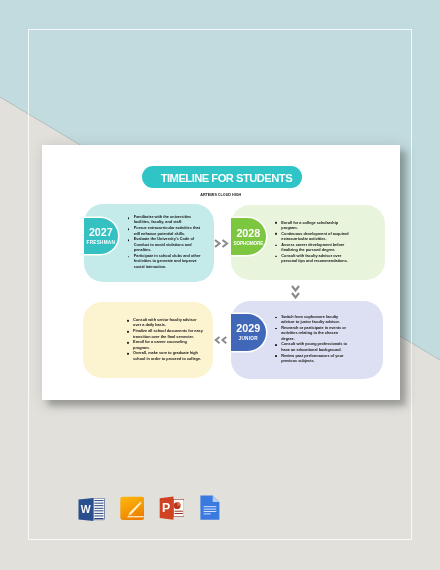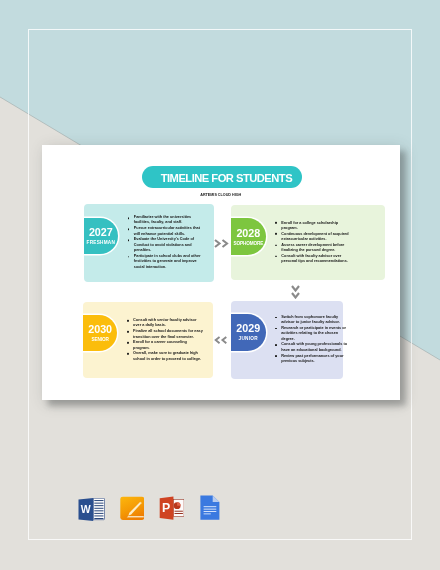--- a/index.html
+++ b/index.html
@@ -17,21 +17,21 @@
        box-shadow:6px 6px 6px rgba(60,65,65,.33), 3px 3px 14px rgba(60,65,65,.22);}
 
   .title-pill{position:absolute;left:100.2px;top:20.9px;width:160.5px;height:21.7px;
       border-radius:11px;background:#2fc4c6;display:flex;align-items:center;justify-content:center;
       padding-left:9px;box-sizing:border-box;}
   .title-pill span{color:#fff;font-size:11.2px;font-weight:bold;letter-spacing:-0.52px;
       position:relative;top:1px;text-align:center;}
   .subtitle{position:absolute;left:0;top:48.2px;width:358.5px;text-align:center;
       font-size:3.7px;font-weight:bold;letter-spacing:0px;color:#1a1a1a;}
 
-  .card{position:absolute;border-radius:4px;text-decoration:underline;}
+  .card{position:absolute;border-radius:19px;text-decoration:underline;}
   .badge{position:absolute;left:0;top:13.4px;width:34.7px;height:36.5px;
       border-top-right-radius:18.5px;border-bottom-right-radius:18.5px;
       display:flex;flex-direction:column;align-items:center;justify-content:center;
       box-shadow:0 0 0 1.5px #fff;}
   .badge .yr{color:#fff;font-size:10.75px;font-weight:bold;line-height:1;letter-spacing:0px;}
   .badge .lv{color:#fff;font-size:4.7px;font-weight:bold;margin-top:2.4px;white-space:nowrap;}
   .b1 .lv{letter-spacing:.24px;}
   .b2 .lv{letter-spacing:-.15px;}
   .b3 .lv{letter-spacing:-.08px;}
   .b4 .lv{letter-spacing:.26px;}
@@ -44,21 +44,21 @@
       border-radius:50%;background:#161616;}
 
   .arrow{position:absolute;}
   .ar-right{left:172.5px;top:93.5px;width:15px;height:9px;}
   .ar-down{left:249.5px;top:139.5px;width:9px;height:14.5px;}
   .ar-left{left:172.7px;top:190.8px;width:14px;height:8.2px;}
 
   .c1{left:42px;top:59.2px;width:130px;height:77.4px;background:#c4ebea;}
   .c2{left:189.5px;top:60px;width:154px;height:75px;background:#e8f4dc;}
   .c3{left:41.3px;top:156.6px;width:130px;height:76.6px;background:#fcf3d0;}
-  .c4{left:189.4px;top:155.7px;width:112px;height:78px;background:#dce0f2;}
+  .c4{left:189.4px;top:155.7px;width:152px;height:78px;background:#dce0f2;}
   .b1{background:#35c0c1;}
   .b2{background:#7dc63f;}
   .b3{background:#fbbd0c;}
   .b4{background:#4168b8;}
   .p1{left:44px;width:76.9px;}
   .p2{left:44px;width:76.9px;}
   .p3{left:44px;width:76.9px;}
   .p4{left:44px;width:76.9px;}
 
   .icons{position:absolute;left:0;top:0;width:440px;height:570px;pointer-events:none;}
@@ -169,24 +169,20 @@
       </div>
       <ul class="pts p2">
         <li>Enroll for a college scholarship program.</li>
         <li>Continuous development of acquired extracurricular activities.</li>
         <li>Assess career development before finalizing the pursued degree.</li>
         <li>Consult with faculty advisor over personal tips and recommendations.</li>
       </ul>
     </div>
 
     <div class="card c3">
-      <div class="badge b3">
-        <div class="yr">2030</div>
-        <div class="lv">SENIOR</div>
-      </div>
       <ul class="pts p3">
         <li>Consult with senior faculty advisor over a daily basis.</li>
         <li>Finalize all school documents for easy transition over the final semester.</li>
         <li>Enroll for a career counseling program.</li>
         <li>Overall, make sure to graduate high school in order to proceed to college.</li>
       </ul>
     </div>
 
     <div class="card c4">
       <div class="badge b4">

